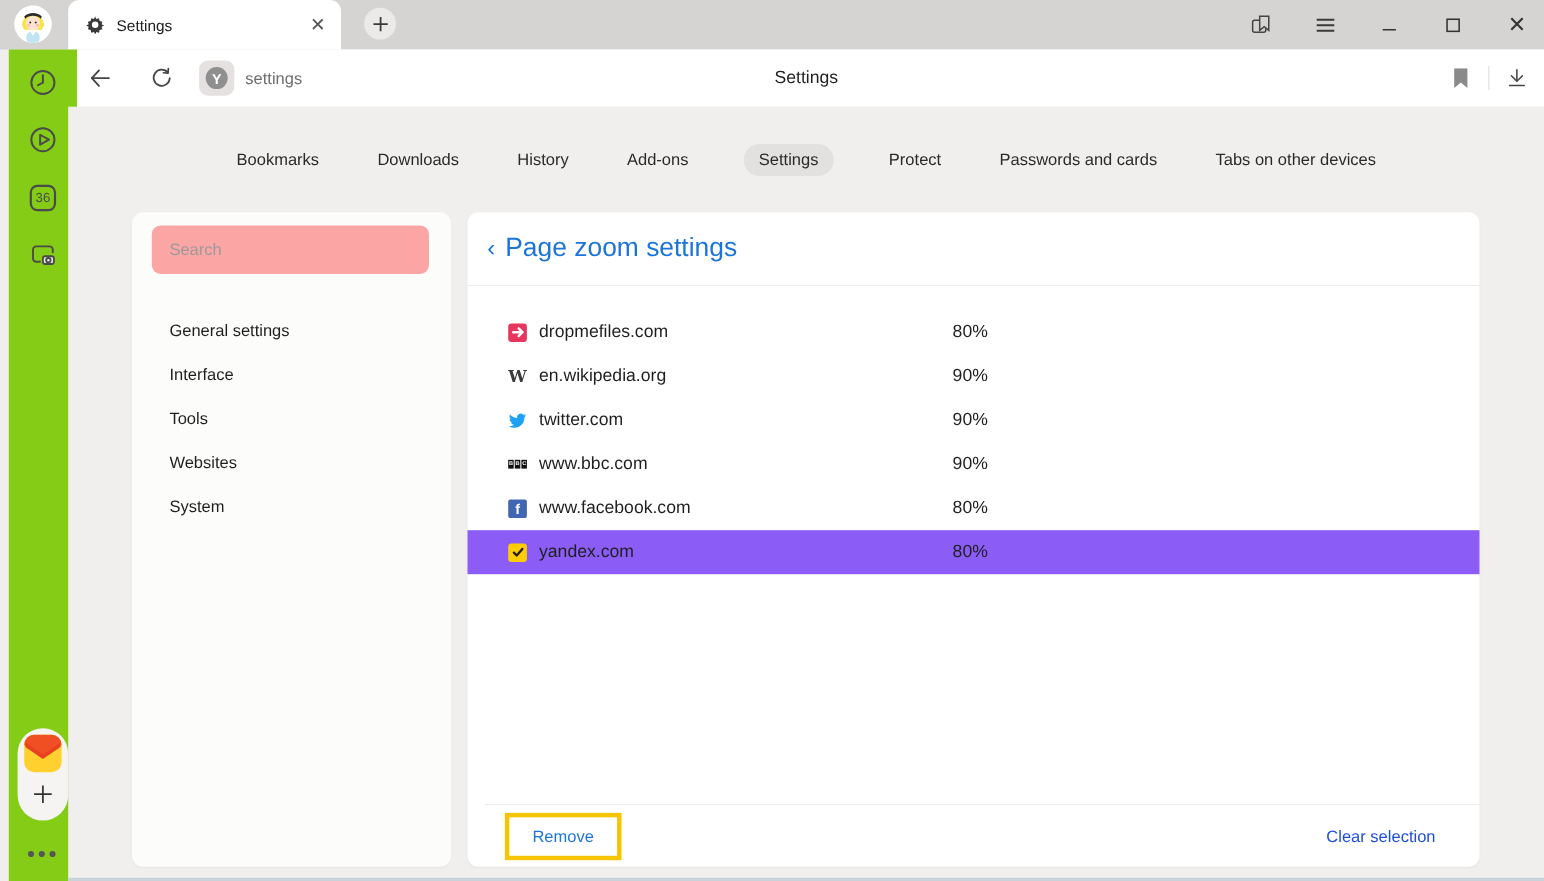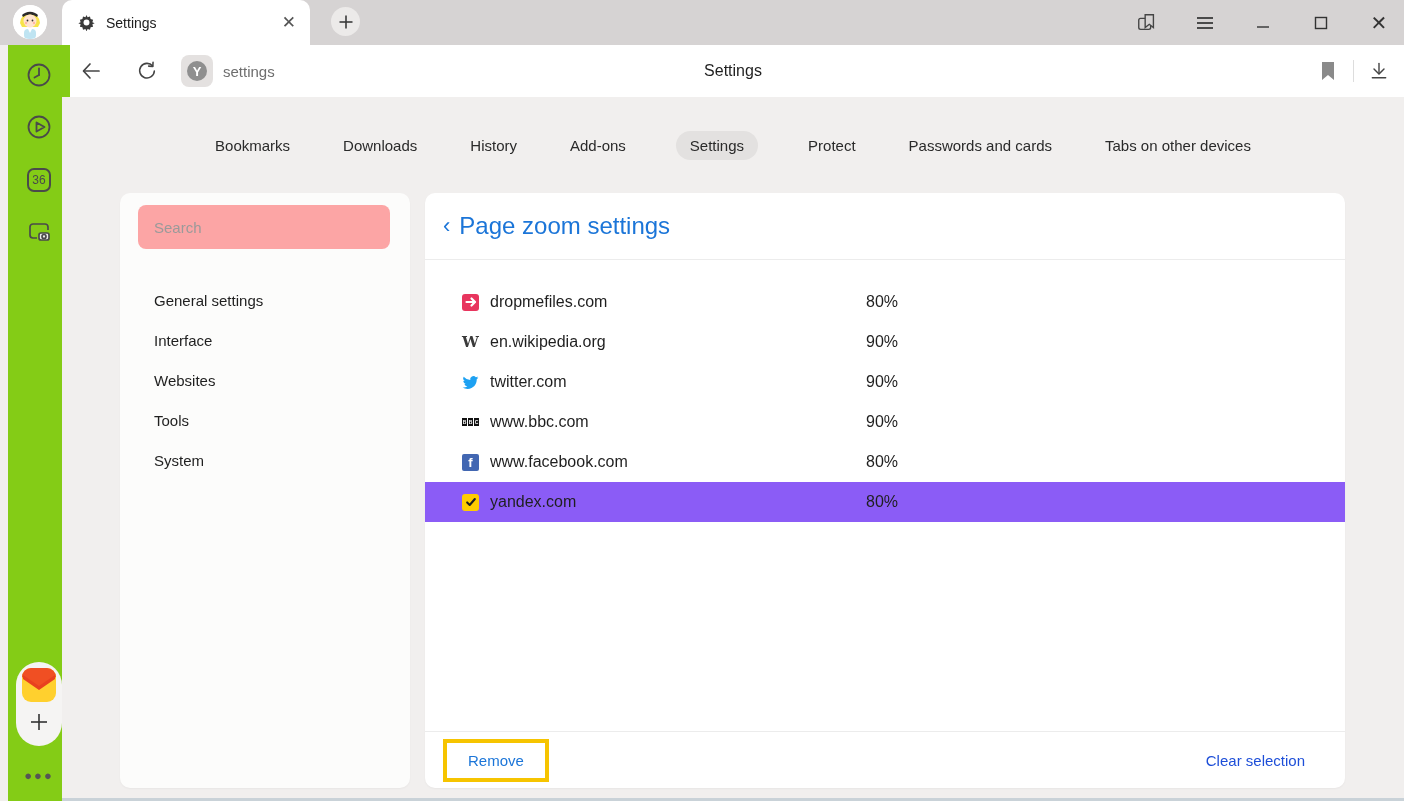--- a/index.html
+++ b/index.html
@@ -54,21 +54,21 @@
   .main-card { position:absolute; left:363px; top:96px; width:920px; height:595px; background:#ffffff; border-radius:10px; box-shadow:0 1px 2px rgba(0,0,0,.04); }
   .page-header { height:67px; display:flex; align-items:center; padding-left:18px; border-bottom:1px solid #ececec; }
   .back-chevron { color:#1b75d8; font-size:22px; margin-right:9px; line-height:1; }
   .page-title { color:#1b75d8; font-size:24px; }
   .rows { padding-top:22px; }
   .zoom-row { height:40px; display:grid; grid-template-columns:17px 365px 1fr; column-gap:11px; align-items:center; padding-left:37px; }
   .zoom-row.selected { background:#8b5cf6; }
   .favicon { width:17px; height:17px; display:flex; align-items:center; justify-content:center; }
   .site { font-size:16px; color:#1f1f1f; }
   .pct { font-size:16px; color:#1f1f1f; }
-  .page-footer { position:absolute; left:0; right:0; bottom:0; height:57px; border-top:1px solid #ececec; display:flex; align-items:center; justify-content:space-between; padding:0 40px 0 18px; }
+  .page-footer { position:absolute; left:16px; right:0; bottom:0; height:57px; border-top:1px solid #ececec; display:flex; align-items:center; justify-content:space-between; padding:0 40px 0 18px; }
   .remove-btn { background:#fff; border:4px solid #f6c400; color:#1b75d8; font-size:15px; padding:9px 21px; font-family:"Liberation Sans", sans-serif; cursor:default; }
   .clear-link { color:#1d4ed8; font-size:15px; cursor:default; }
 
   
   .fav-square { width:17px; height:17px; border-radius:3px; display:flex; align-items:center; justify-content:center; }
   .fav-wiki { font-family:"DejaVu Serif", serif; font-size:15px; font-weight:bold; color:#3a3a3a; }
   .fav-bbc { display:flex; gap:1px; }
   .fav-bbc span { width:5px; height:8px; background:#111; color:#fff; font-size:5px; font-weight:bold; display:flex; align-items:center; justify-content:center; }
   .fav-fb { background:#4267b2; color:#fff; font-weight:bold; font-size:13px; border-radius:2px; }
   svg { display:block; }
@@ -226,22 +226,22 @@
       <span class="nav-item">Protect</span>
       <span class="nav-item">Passwords and cards</span>
       <span class="nav-item">Tabs on other devices</span>
     </div>
 
   <div class="settings-card">
     <input class="search-input" type="text" placeholder="Search" style="">
     <div class="menu-list">
         <div class="menu-item">General settings</div>
         <div class="menu-item">Interface</div>
+        <div class="menu-item">Tools</div>
         <div class="menu-item">Websites</div>
-        <div class="menu-item">Tools</div>
         <div class="menu-item">System</div>
       </div>
   </div>
 
   <div class="main-card">
     <div class="page-header">
       <span class="back-chevron">‹</span>
       <span class="page-title">Page zoom settings</span>
     </div>
     <div class="rows">

